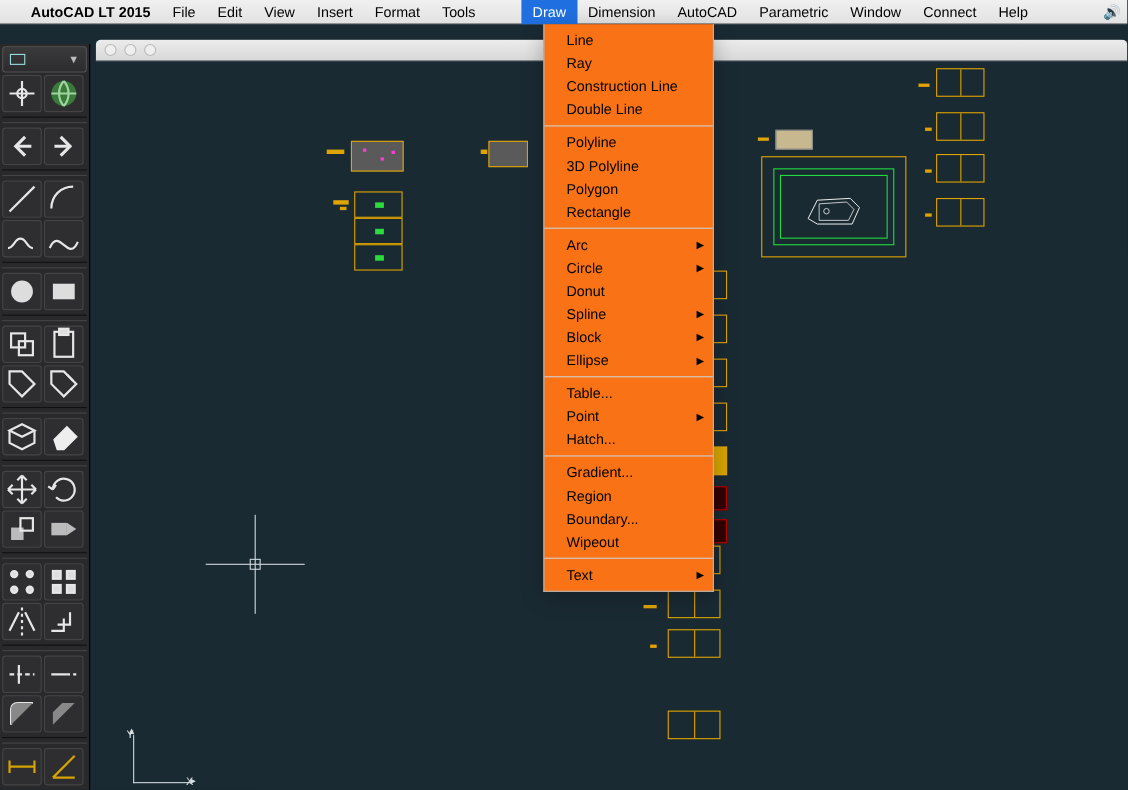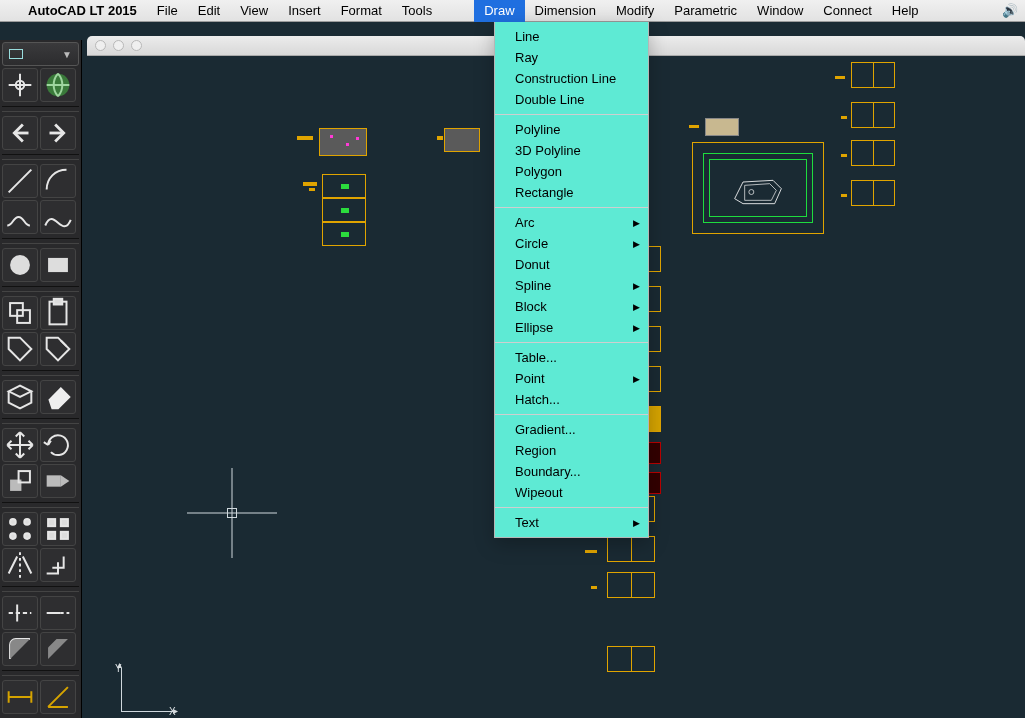--- a/index.html
+++ b/index.html
@@ -22,21 +22,21 @@
   .menu-item.active { background: #1f6fe0; color: #fff; margin-left: 32px; }
   .menubar-right { margin-left: auto; display: flex; align-items: center; padding-right: 6px; gap:10px; }
   .vol-icon { font-size: 13px; }
 
   
   .dropdown {
     position: absolute;
     top: 22px;
     left: 494px;
     width: 155px;
-    background: #5eead4;
+    background: #f97316;
     border: 1px solid #b6b6b6;
     border-top: none;
     box-shadow: 0 6px 18px rgba(0,0,0,.25);
     z-index: 60;
     font-size: 13px;
     padding: 4px 0;
   }
   .dd-item {
     padding: 2px 22px 2px 20px;
     position: relative;
@@ -171,21 +171,21 @@
   <span class="apple-icon"></span>
   <span class="app-name">AutoCAD LT 2015</span>
   <span class="menu-item">File</span>
   <span class="menu-item">Edit</span>
   <span class="menu-item">View</span>
   <span class="menu-item">Insert</span>
   <span class="menu-item">Format</span>
   <span class="menu-item">Tools</span>
   <span class="menu-item active">Draw</span>
   <span class="menu-item">Dimension</span>
-  <span class="menu-item">Modify</span>
+  <span class="menu-item">AutoCAD</span>
   <span class="menu-item">Parametric</span>
   <span class="menu-item">Window</span>
   <span class="menu-item">Connect</span>
   <span class="menu-item">Help</span>
   <div class="menubar-right">
     <span class="vol-icon">🔊</span>
   </div>
 </div>
 
 <div class="dropdown">

